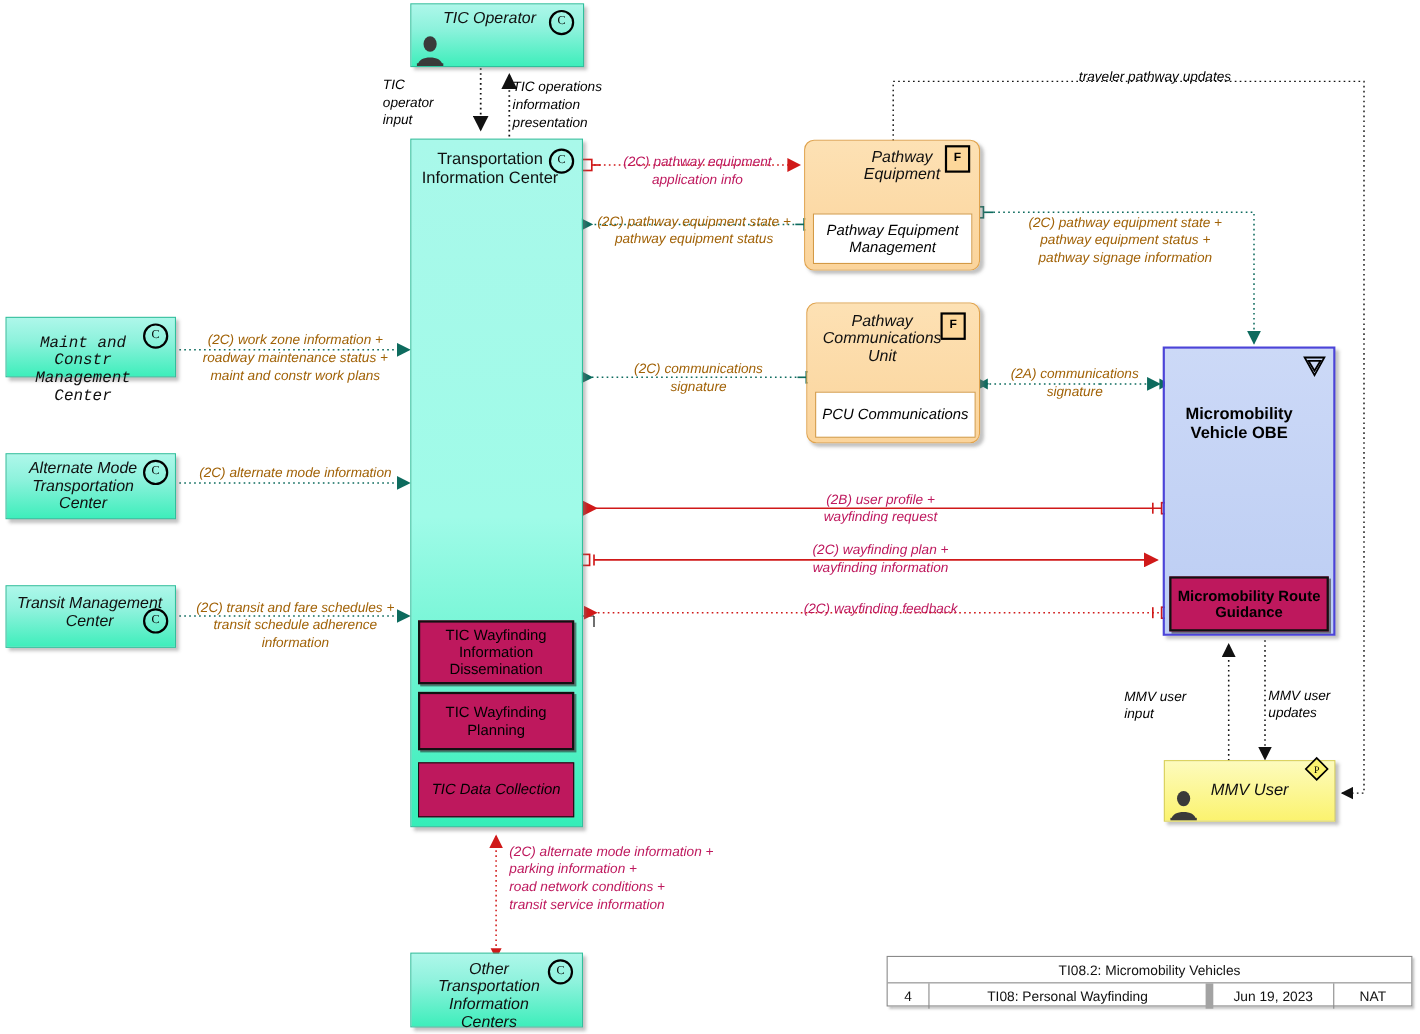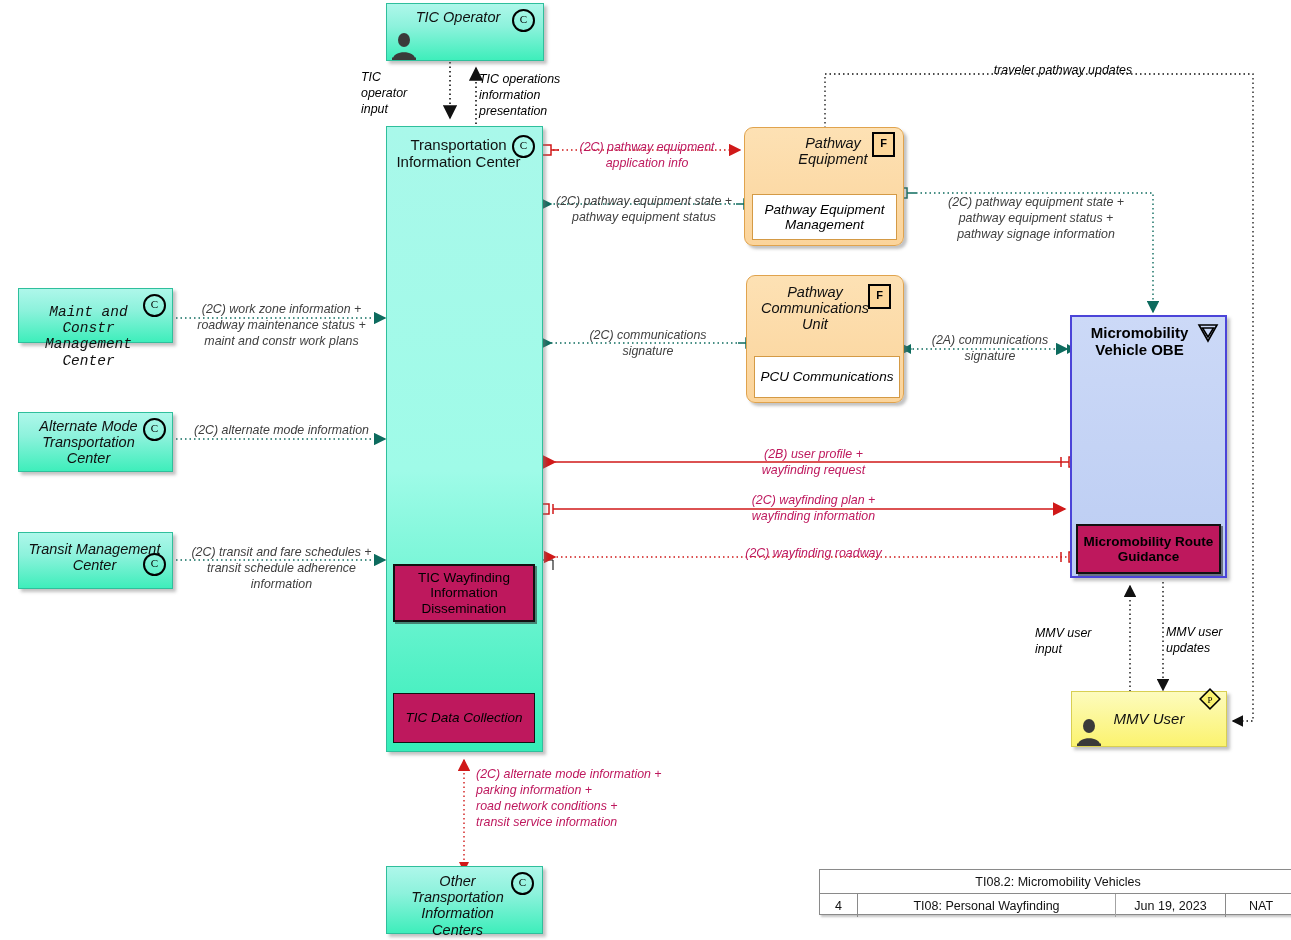--- a/index.html
+++ b/index.html
@@ -2,21 +2,21 @@
 <html><head>
 <meta charset="utf-8">
 <title>TI08.2 Micromobility Vehicles</title>
 <style>
   html,body{margin:0;padding:0;background:#ffffff;}
   body{
     font-family:"Liberation Sans", sans-serif;
     width:1291px;height:940px;position:relative;overflow:hidden;
     -webkit-font-smoothing:antialiased;
   }
-  #canvas{position:absolute;left:13px;top:0;width:1096px;height:940px;}
+  #canvas{position:absolute;left:0;top:0;width:1096px;height:940px;}
   svg.layer{position:absolute;left:0;top:0;width:1291px;height:940px;pointer-events:none;}
 
   .node{position:absolute;box-sizing:border-box;}
 
   
   .green{
     background:linear-gradient(180deg,#aef7ea 0%,#8df2dc 40%,#3eeebb 100%);
     border:1px solid #2fbf9c;
     box-shadow:3px 3px 3px rgba(120,120,120,.45);
   }
@@ -49,20 +49,21 @@
 
   
   .blue{
     background:linear-gradient(180deg,#ccd9f7 0%,#bccdf3 100%);
     border:2px solid #4b44d8;
     box-shadow:3px 3px 3px rgba(120,120,120,.45);
   }
   .blue .title{
     font-weight:bold;font-size:15px;color:#000;text-align:center;line-height:1.12;
     padding:8px 26px 0 8px;
+    margin-top:44px;
   }
 
   
   .yellow{
     background:linear-gradient(180deg,#fdfbbd 0%,#fbf36f 100%);
     border:1px solid #d8cf52;
     box-shadow:3px 3px 3px rgba(120,120,120,.45);
   }
   .yellow .title{
     font-style:italic;font-size:15px;color:#101010;text-align:center;
@@ -95,38 +96,38 @@
   .badge-p{position:absolute;width:24px;height:24px;}
 
   .person{position:absolute;width:26px;height:28px;}
 
   
   .lbl{
     position:absolute;font-style:italic;font-size:12.4px;line-height:1.30;
     text-align:center;white-space:nowrap;
   }
   .lbl.red{color:#be185d;}
-  .lbl.teal{color:#404040;text-align:center;}
+  .lbl.teal{color:#a16207;text-align:center;}
   .lbl.blk{color:#000;}
   .lbl.left{text-align:left;}
   .lbl.l{text-align:left;}
 
   
   #legend{
     position:absolute;left:806px;top:869px;width:478px;height:46px;
     border:1px solid #8a8a8a;background:#fff;
     box-shadow:2px 2px 2px rgba(140,140,140,.5);
     font-size:12.5px;color:#111;box-sizing:border-box;
   }
   #legend .row{display:flex;height:23px;}
   #legend .row.top{border-bottom:1px solid #8a8a8a;}
   #legend .cell{display:flex;align-items:center;justify-content:center;box-sizing:border-box;}
   #legend .c-title{flex:1;}
   #legend .c-num{width:38px;border-right:1px solid #8a8a8a;}
-  #legend .c-name{flex:1;border-right:1px solid #a3a3a3;}
+  #legend .c-name{flex:1;border-right:7px solid #a3a3a3;}
   #legend .c-date{width:110px;border-right:1px solid #8a8a8a;}
   #legend .c-by{width:70px;}
 </style>
 </head>
 <body>
 
 <div id="canvas">
 
   <svg class="layer" viewBox="0 0 1291 940">
     <defs>
@@ -221,20 +222,23 @@
   <div class="node tic-main" style="left:373px;top:126px;width:157px;height:626px;">
     <div class="title">
       <div>Transportation</div>
       <div>Information Center</div>
     </div>
     <div class="badge-c" style="right:7px;top:8px;">C</div>
   </div>
   <div class="fnbox fn-black" style="left:380px;top:564px;width:142px;height:58px;">
     <span>TIC Wayfinding Information Dissemination</span>
   </div>
+  <div class="fnbox fn-black" style="left:380px;top:629px;width:142px;height:53px;">
+    <span>TIC Wayfinding Planning</span>
+  </div>
   <div class="fnbox fn-thin" style="left:380px;top:693px;width:142px;height:50px;">
     <span>TIC Data Collection</span>
   </div>
 
   <div class="node green" style="left:5px;top:288px;width:155px;height:55px;">
     <div class="title" style="padding-top:15px;font-family:Liberation Mono, monospace;">
       <div>Maint and Constr</div>
       <div>Management Center</div>
     </div>
     <div class="badge-c" style="right:6px;top:5px;">C</div>
@@ -382,21 +386,21 @@
     <div>(2B) user profile +</div>
     <div>wayfinding request</div>
   </div>
 
   <div class="lbl red" style="left:663px;top:492px;width:275px;">
     <div>(2C) wayfinding plan +</div>
     <div>wayfinding information</div>
   </div>
 
   <div class="lbl red" style="left:663px;top:545px;width:275px;">
-    <div>(2C) wayfinding roadway</div>
+    <div>(2C) wayfinding feedback</div>
   </div>
 
   <div class="lbl blk left" style="left:1022px;top:625px;width:88px;">
     <div>MMV user</div>
     <div>input</div>
   </div>
 
   <div class="lbl blk l" style="left:1153px;top:624px;width:90px;">
     <div>MMV user</div>
     <div>updates</div>

